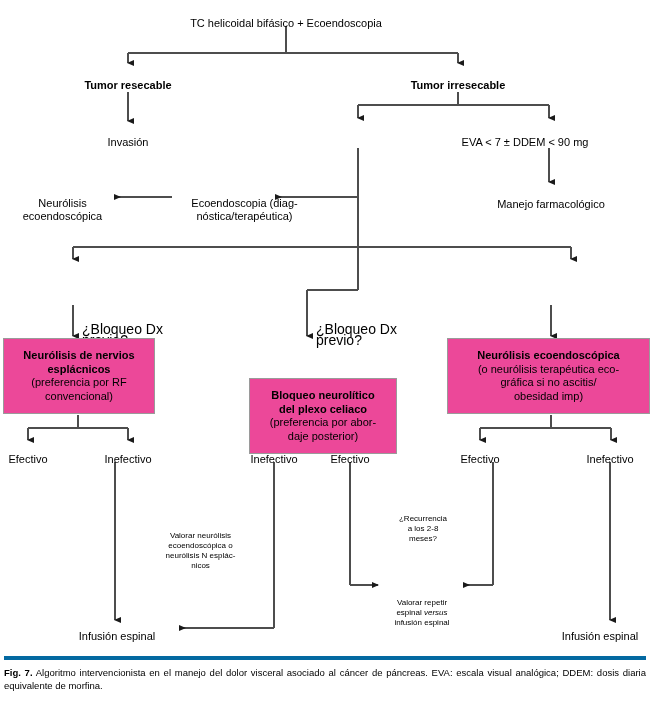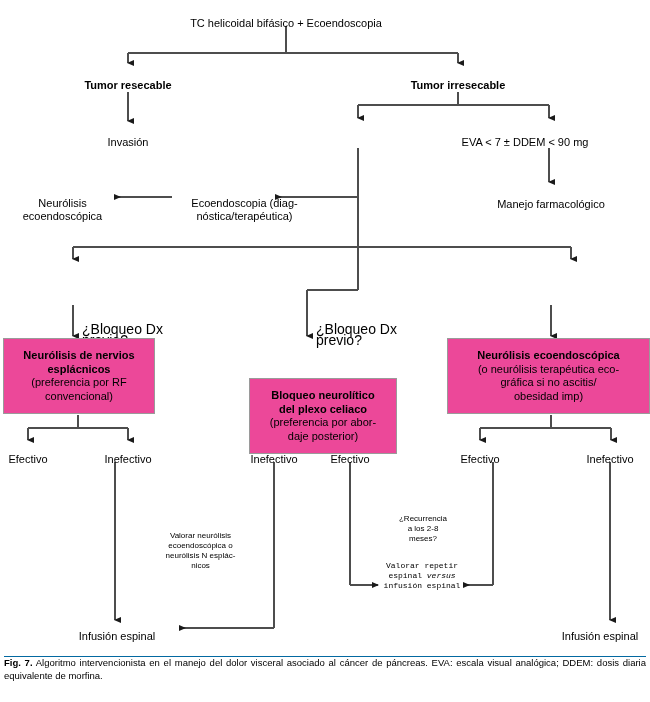--- a/index.html
+++ b/index.html
@@ -37,21 +37,22 @@
     font-size:11px;
     line-height:13.5px;
   }
   .box .hdr{font-weight:bold;white-space:pre-line;}
   .box .sub{font-weight:normal;white-space:pre-line;}
   .italic{font-style:italic;}
   .caption{
     position:absolute;
     left:4px;right:4px;
     top:656px;
-    border-top:1px solid #0369a1;
+    border-top:4px solid #0369a1;
+    padding-top:7px;
     font-size:9.5px;
     line-height:12.5px;
     text-align:justify;
   }
   .caption .figlabel{font-weight:bold;}
 </style>
 </head>
 <body>
 
 <div id="figure">
@@ -191,21 +192,21 @@
 
   <div class="node tiny" style="left:143px;top:522px;width:115px;">Valorar neurólisis
 ecoendoscópica o
 neurólisis N esplác-
 nicos</div>
 
   <div class="node tiny" style="left:382px;top:505px;width:82px;">¿Recurrencia
 a los 2-8
 meses?</div>
 
-  <div class="node tiny" style="left:379px;top:552px;width:86px;white-space:normal;font-family:Liberation Mono, monospace;">
+  <div class="node tiny" style="left:379px;top:589px;width:86px;white-space:normal;">
     <div>Valorar repetir</div>
     <div><span>espinal </span><span class="italic">versus</span></div>
     <div>infusión espinal</div>
   </div>
 
   <div class="node" style="left:62px;top:621px;width:110px;">Infusión espinal</div>
 
   <div class="node" style="left:550px;top:621px;width:100px;">Infusión espinal</div>
 
   <div class="caption"><span class="figlabel">Fig. 7.</span><span> Algoritmo intervencionista en el manejo del dolor visceral asociado al cáncer de páncreas. EVA: escala visual analógica; DDEM: dosis diaria equivalente de morfina.</span></div>

